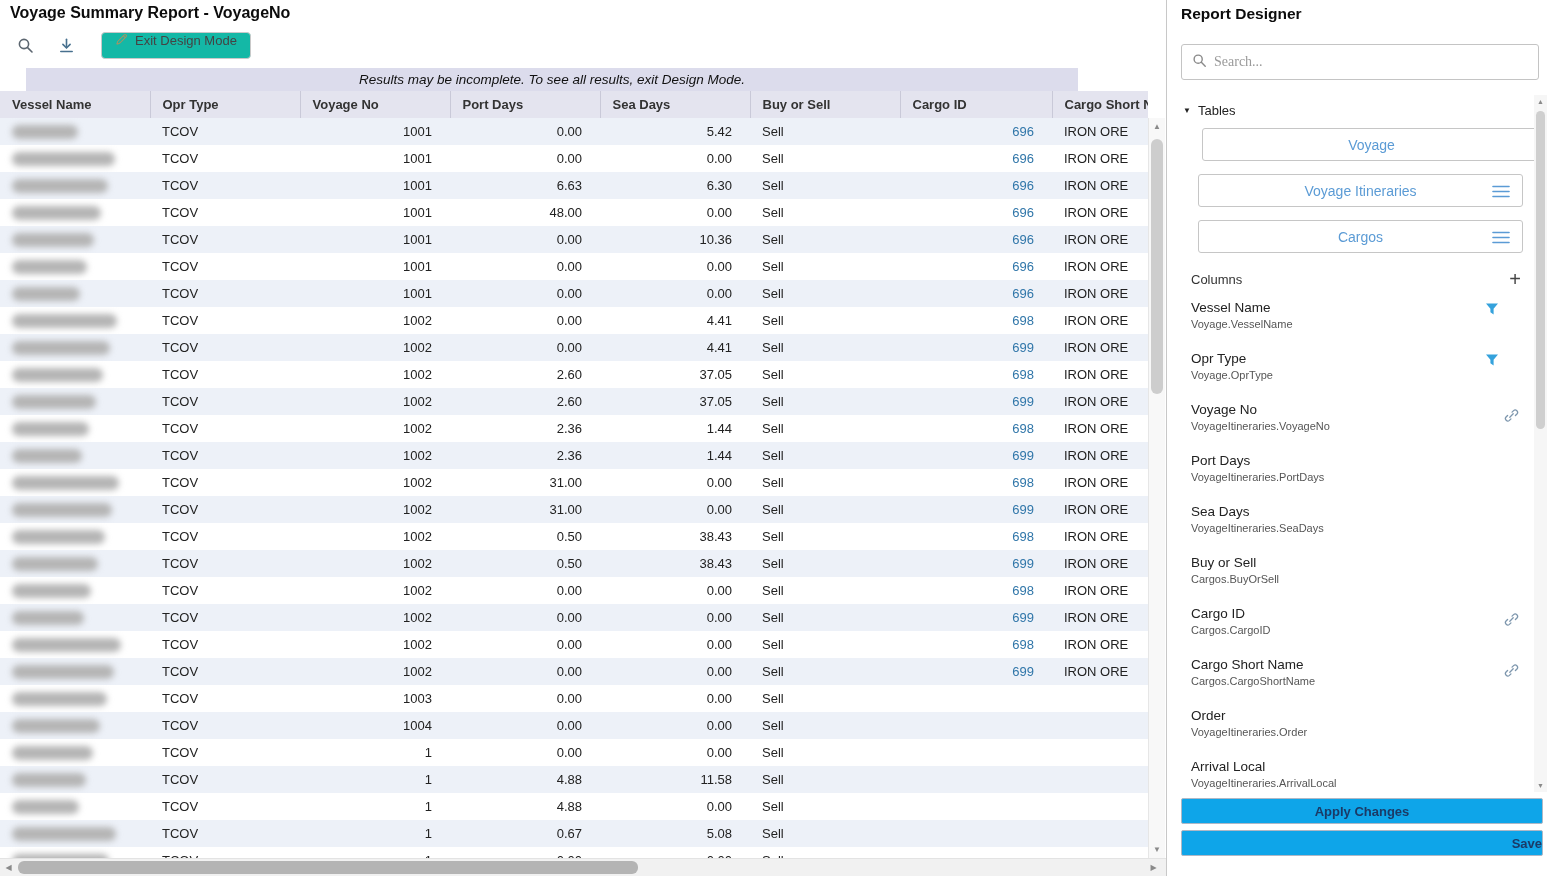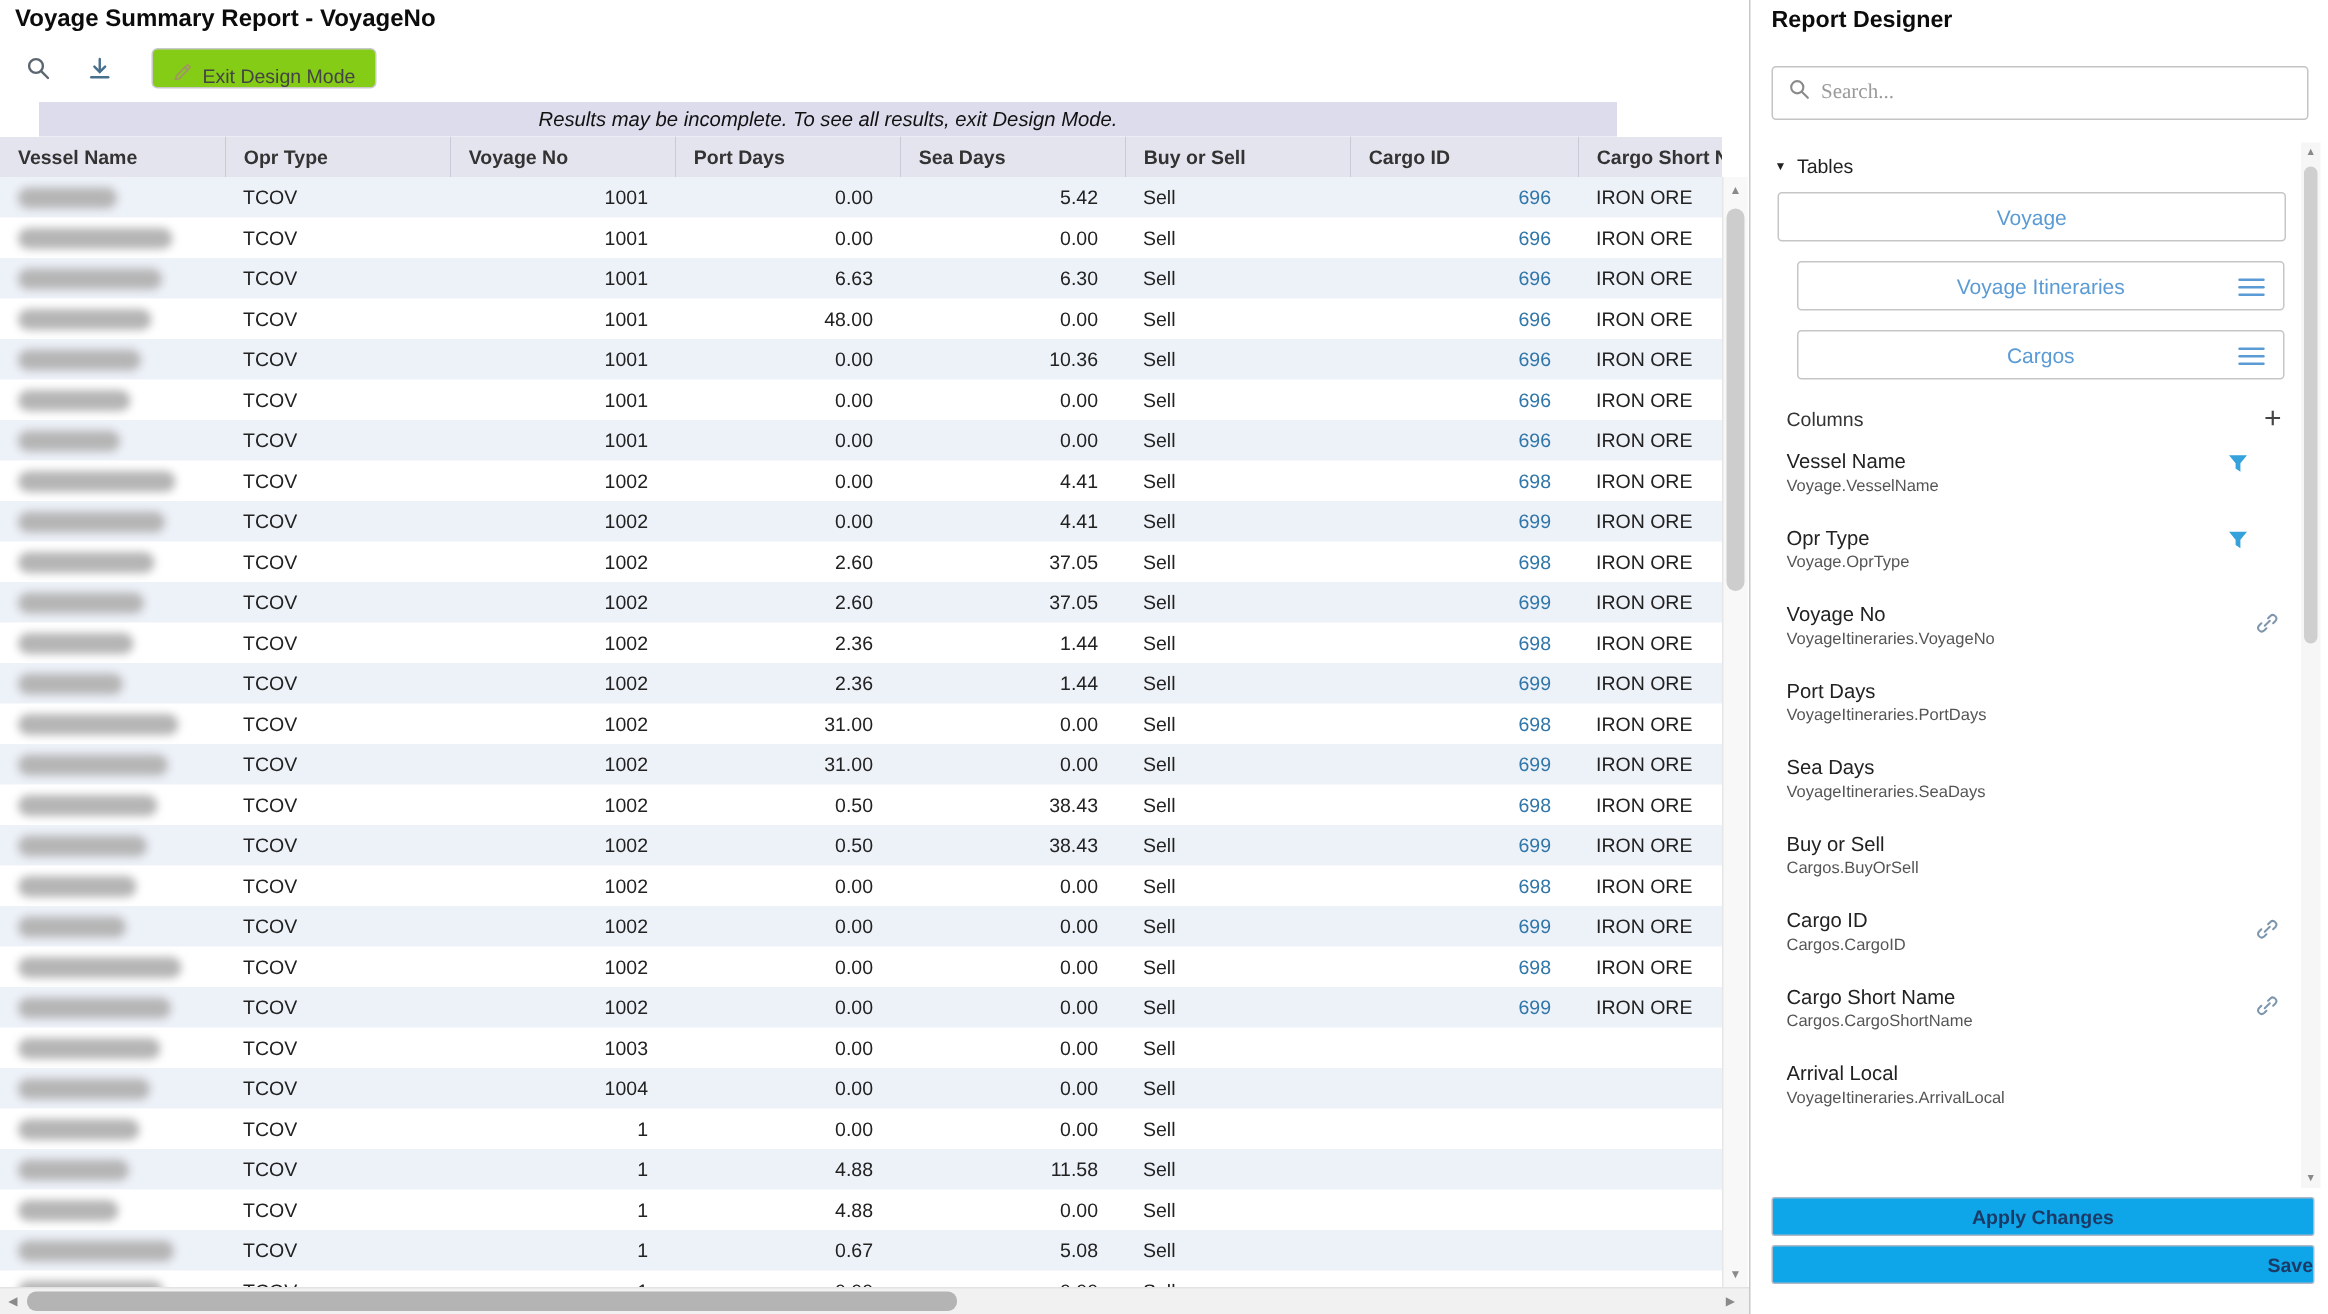--- a/index.html
+++ b/index.html
@@ -14,22 +14,22 @@
 
   
   .left-region { position:absolute; left:0; top:0; width:1166px; height:876px; background:#fff; }
 
   .page-title { position:absolute; left:10px; top:4px; font-size:16px; font-weight:bold; color:#0c0c0c; white-space:nowrap; }
 
   .toolbar { position:absolute; left:12px; top:31px; height:28px; display:flex; align-items:center; }
   .tb-icon { width:26px; height:26px; display:flex; align-items:center; justify-content:center; cursor:pointer; }
   .tb-icon + .tb-icon { margin-left:15px; }
   .exit-btn {
-    margin-left:22px; display:flex; align-items:flex-end; gap:7px;
-    height:27px; padding:0 13px; background:#84cc16;
+    margin-left:22px; display:flex; align-items:flex-start; gap:7px;
+    height:27px; padding:0 13px; background:#14b8a6;
     border:1px solid #c9c9c9; border-radius:4px;
     font-family:"Liberation Sans",sans-serif; font-size:13px; color:#444; cursor:pointer; white-space:nowrap;
   }
 
   .banner {
     position:absolute; left:0; top:68px; width:1052px; height:23px;
     background:#dcdcec; font-size:13.5px; font-style:italic;
     text-align:center; line-height:23px; color:#111;margin-left:26px;
   }
 
@@ -70,21 +70,21 @@
 
   .tables-header { position:absolute; left:16px; top:103px; display:flex; align-items:center; gap:7px; font-size:13px; color:#222; cursor:pointer; }
   .tables-header .tri { font-size:8px; color:#222; }
 
   .tables-list { position:absolute; left:0; top:128px; width:386px; }
   .tbl-btn {
     position:relative; height:33px; border:1px solid #c6c6c6; border-radius:3px; background:#fff;
     display:flex; align-items:center; justify-content:center;
     font-size:14px; color:var(--accent-blue,#5b9bd5); cursor:pointer; margin-bottom:13px;
   }
-  .tbl-btn.indent-0 { margin-left:18px; width:339px; }
+  .tbl-btn.indent-0 { margin-left:35px; width:339px; }
   .tbl-btn.indent-1 { margin-left:31px; width:325px; }
   .tbl-btn .menu-icon { position:absolute; right:12px; top:9px; cursor:pointer; }
 
   .columns-header { position:absolute; left:24px; top:271px; width:330px; display:flex; align-items:center; justify-content:space-between; }
   .columns-label { font-size:13px; color:#333; }
   .plus-icon { font-size:20px; font-weight:300; color:#444; line-height:16px; cursor:pointer; }
 
   .columns-list { position:absolute; left:24px; top:296px; width:330px; height:496px; overflow:hidden; }
   .col-item { position:relative; height:51px; cursor:pointer; }
   .col-item .c-name { font-size:13.5px; color:#222; padding-top:4px; }
@@ -614,20 +614,24 @@
       <div class="col-item">
         <div class="c-name">Cargo Short Name</div>
         <div class="c-path">Cargos.CargoShortName</div>
         <span class="icon-link"><svg width="15" height="15" viewBox="0 0 16 16" fill="none" stroke="#7d96ad" stroke-width="1.4" stroke-linecap="round">
             <path d="M6.2 9.8l3.6-3.6"></path>
             <path d="M8.6 4.4l1.6-1.6a2.55 2.55 0 0 1 3.6 3.6l-1.6 1.6"></path>
             <path d="M7.4 11.6l-1.6 1.6a2.55 2.55 0 0 1-3.6-3.6l1.6-1.6"></path>
           </svg></span>
       </div>
       <div class="col-item">
+        <div class="c-name">Order</div>
+        <div class="c-path">VoyageItineraries.Order</div>
+      </div>
+      <div class="col-item">
         <div class="c-name">Arrival Local</div>
         <div class="c-path">VoyageItineraries.ArrivalLocal</div>
       </div>
     </div>
 
   <div class="panel-scrollbar">
     <div class="sb-arrow up">▲</div>
     <div class="sb-thumb"></div>
     <div class="sb-arrow down">▼</div>
   </div>

